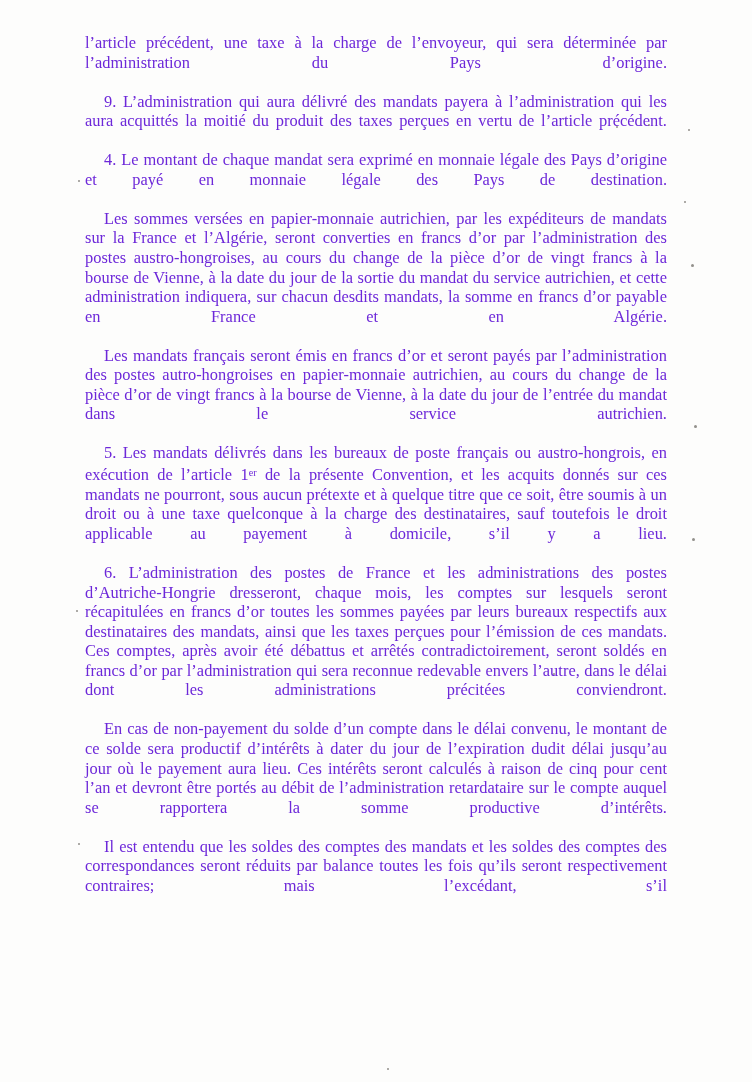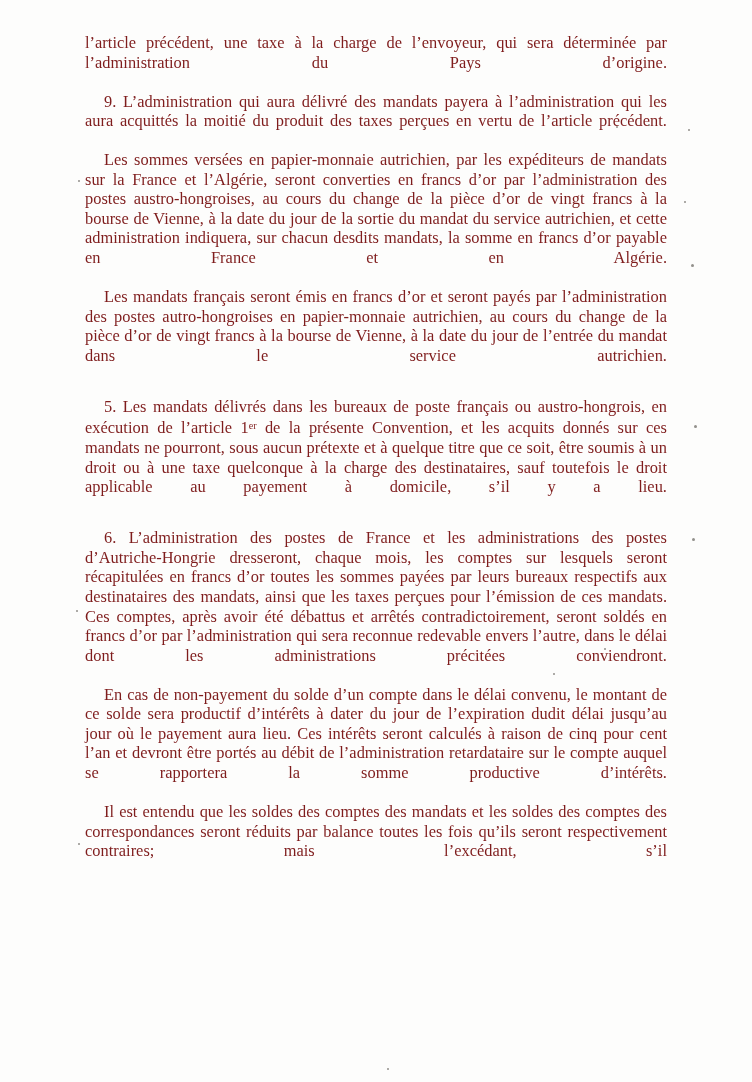--- a/index.html
+++ b/index.html
@@ -27,31 +27,30 @@
     left: 85px;
     top: 33px;
     width: 582px;
   }
   p.para {
     margin: 0;
     text-align: justify;
     text-justify: inter-word;
     font-size: 16.4px;
     line-height: 19.55px;
-    color: #7f1d1d;
+    color: #6d28d9;
     text-indent: 19px;
     letter-spacing: 0.02px;
     word-spacing: 0.2px;
     -webkit-font-smoothing: none;
   }
   p.para.noindent {
     text-indent: 0;
   }
   p.para.gap-before {
-    margin-top: 12px;
   }
   
   p.para:after {
     content: "";
     display: inline-block;
     width: 100%;
   }
   sup.ord {
     font-size: 0.62em;
     vertical-align: 0.42em;
@@ -69,20 +68,21 @@
 
 <div class="page">
 
   <div class="textblock">
 
     <p class="para noindent">l’article précédent, une taxe à la charge de l’envoyeur, qui sera déterminée par l’administration du Pays d’origine.</p>
 
     <p class="para">9. L’administration qui aura délivré des mandats payera à l’administration qui les aura acquittés la moitié du produit des taxes perçues en vertu de l’article précédent.</p>
 
 
+    <p class="para">4. Le montant de chaque mandat sera exprimé en monnaie légale des Pays d’origine et payé en monnaie légale des Pays de destination.</p>
 
     <p class="para">Les sommes versées en papier-monnaie autrichien, par les expéditeurs de mandats sur la France et l’Algérie, seront converties en francs d’or par l’administration des postes austro-hongroises, au cours du change de la pièce d’or de vingt francs à la bourse de Vienne, à la date du jour de la sortie du mandat du service autrichien, et cette administration indiquera, sur chacun desdits mandats, la somme en francs d’or payable en France et en Algérie.</p>
 
     <p class="para">Les mandats français seront émis en francs d’or et seront payés par l’administration des postes autro-hongroises en papier-monnaie autrichien, au cours du change de la pièce d’or de vingt francs à la bourse de Vienne, à la date du jour de l’entrée du mandat dans le service autrichien.</p>
 
     <p class="para gap-before"><span>5. Les mandats délivrés dans les bureaux de poste français ou austro-hongrois, en exécution de l’article 1</span><sup class="ord">er</sup><span> de la présente Convention, et les acquits donnés sur ces mandats ne pourront, sous aucun prétexte et à quelque titre que ce soit, être soumis à un droit ou à une taxe quelconque à la charge des destinataires, sauf toutefois le droit applicable au payement à domicile, s’il y a lieu.</span></p>
 
     <p class="para gap-before">6. L’administration des postes de France et les administrations des postes d’Autriche-Hongrie dresseront, chaque mois, les comptes sur lesquels seront récapitulées en francs d’or toutes les sommes payées par leurs bureaux respectifs aux destinataires des mandats, ainsi que les taxes perçues pour l’émission de ces mandats. Ces comptes, après avoir été débattus et arrêtés contradictoirement, seront soldés en francs d’or par l’administration qui sera reconnue redevable envers l’autre, dans le délai dont les administrations précitées conviendront.</p>
 
     <p class="para">En cas de non-payement du solde d’un compte dans le délai convenu, le montant de ce solde sera productif d’intérêts à dater du jour de l’expiration dudit délai jusqu’au jour où le payement aura lieu. Ces intérêts seront calculés à raison de cinq pour cent l’an et devront être portés au débit de l’administration retardataire sur le compte auquel se rapportera la somme productive d’intérêts.</p>

